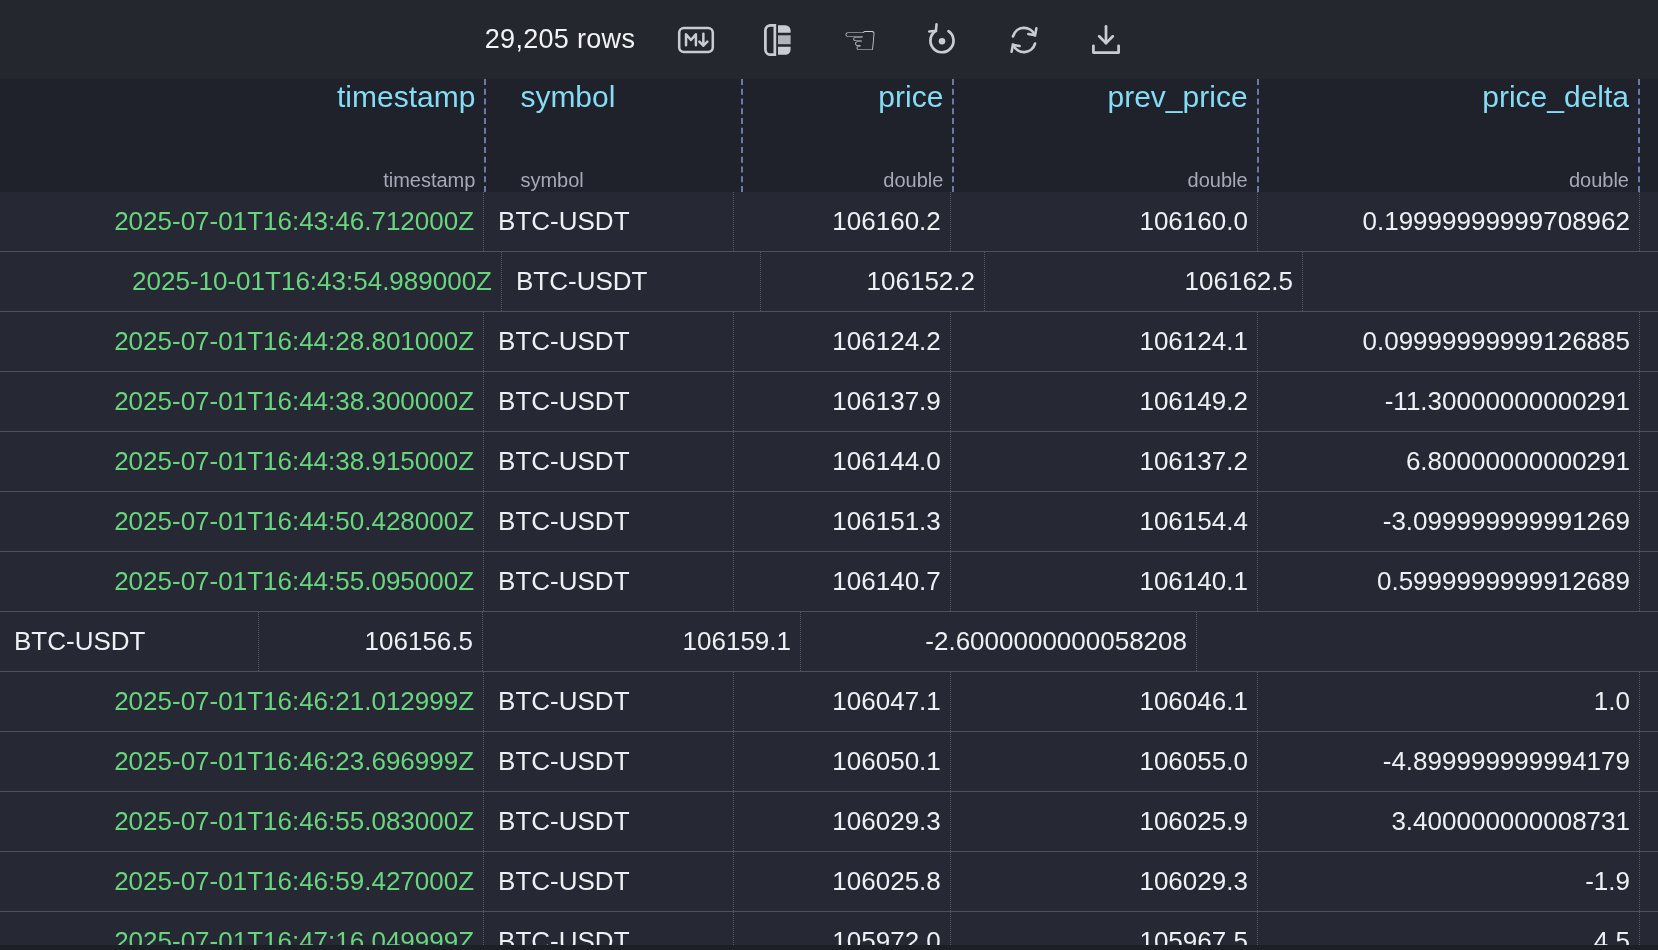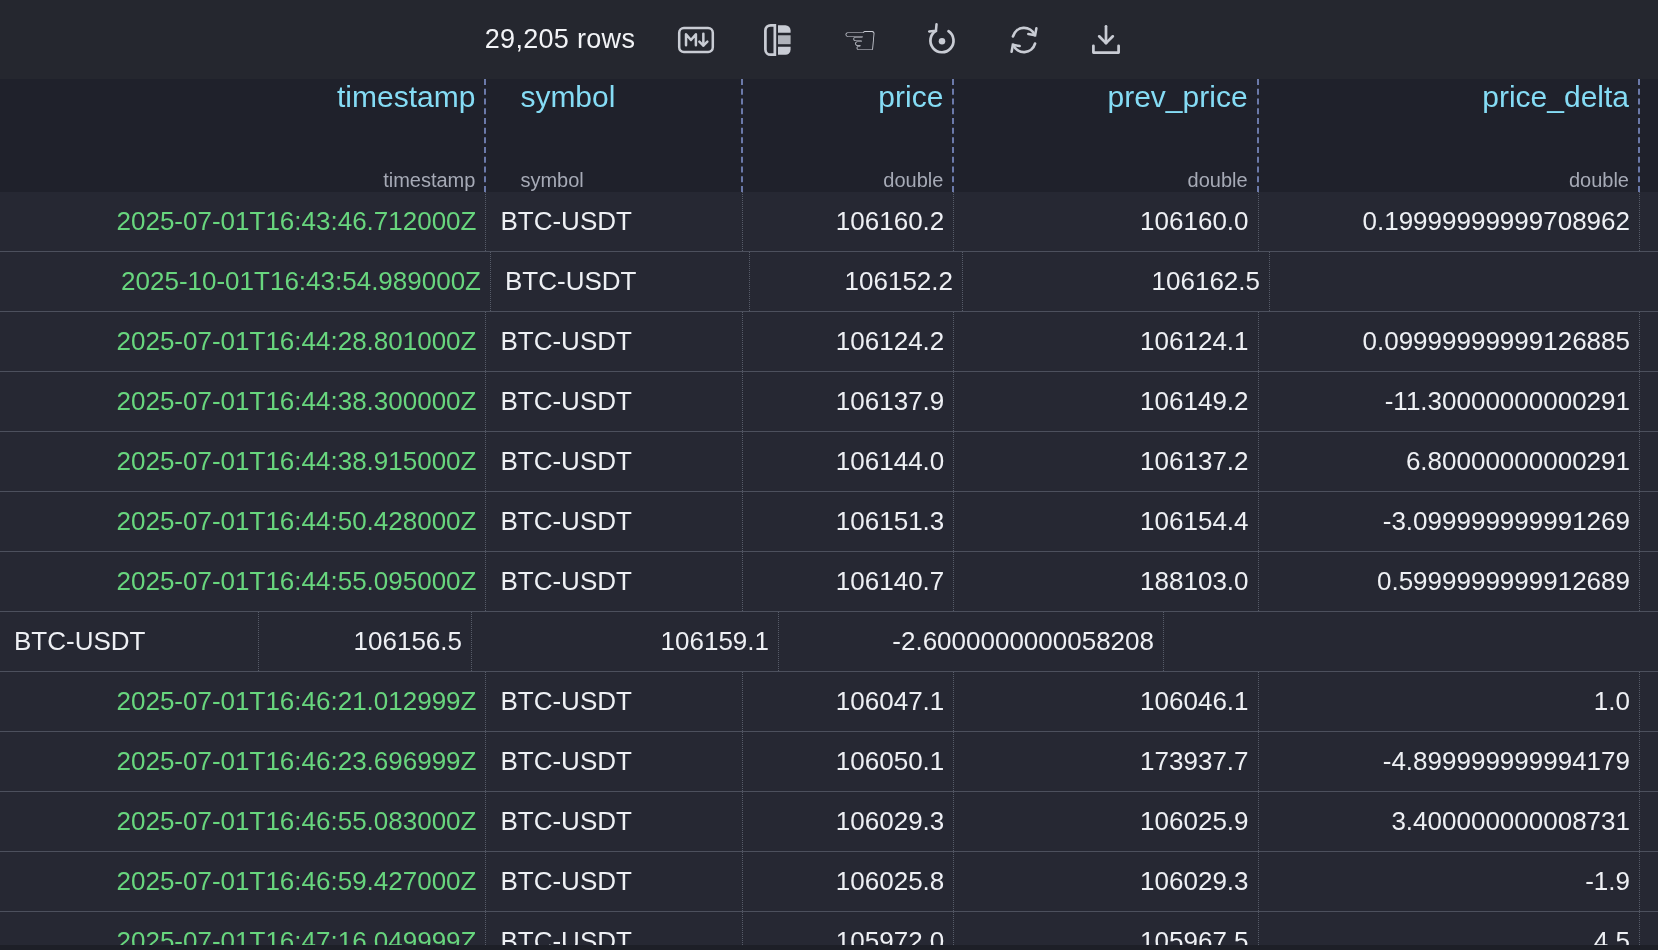--- a/index.html
+++ b/index.html
@@ -24,21 +24,21 @@
   .htype { font-size:20px; color:#a6aab6; line-height:24px; white-space:nowrap; }
   .ta-r { text-align:right; } .ta-l { text-align:left; }
   .hcell.col1 { padding-left:34px; }
 
   
   .rows { height:753px; background:#262833; overflow:hidden; }
   .grow { height:60px; display:flex; border-bottom:1px solid #4c505d; }
   .cell { display:flex; align-items:center; border-right:1px dotted #565b68;
           font-size:26px; color:#eef0f4; white-space:nowrap; overflow:hidden;
           padding:0 9px; cursor:default; }
-  .cell.al-r { justify-content:flex-end; }
+  .cell.al-r { justify-content:flex-end;margin-left:11px; }
   .cell.al-l { justify-content:flex-start; padding-left:14px; }
   .cell.ts { color:#68d67e; }
 
   .col0 { width:491px; } .col1 { width:259px; } .col2 { width:213px; }
   .col3 { width:307px; } .col4 { width:385px; }
   .filler { flex:1; border:none; }
 
   .bottomstrip { height:5px; background:#1d1f27; }
 </style>
 </head>
@@ -170,21 +170,21 @@
     <div class="cell col2 al-r">106151.3</div>
     <div class="cell col3 al-r">106154.4</div>
     <div class="cell col4 al-r">-3.099999999991269</div>
     <div class="cell filler"></div>
   </div>
 
   <div class="grow">
     <div class="cell col0 al-r ts">2025-07-01T16:44:55.095000Z</div>
     <div class="cell col1 al-l">BTC-USDT</div>
     <div class="cell col2 al-r">106140.7</div>
-    <div class="cell col3 al-r">188103.0</div>
+    <div class="cell col3 al-r">106140.1</div>
     <div class="cell col4 al-r">0.5999999999912689</div>
     <div class="cell filler"></div>
   </div>
 
   <div class="grow">
     <div class="cell col1 al-l">BTC-USDT</div>
     <div class="cell col2 al-r">106156.5</div>
     <div class="cell col3 al-r">106159.1</div>
     <div class="cell col4 al-r">-2.6000000000058208</div>
     <div class="cell filler"></div>
@@ -196,21 +196,21 @@
     <div class="cell col2 al-r">106047.1</div>
     <div class="cell col3 al-r">106046.1</div>
     <div class="cell col4 al-r">1.0</div>
     <div class="cell filler"></div>
   </div>
 
   <div class="grow">
     <div class="cell col0 al-r ts">2025-07-01T16:46:23.696999Z</div>
     <div class="cell col1 al-l">BTC-USDT</div>
     <div class="cell col2 al-r">106050.1</div>
-    <div class="cell col3 al-r">173937.7</div>
+    <div class="cell col3 al-r">106055.0</div>
     <div class="cell col4 al-r">-4.899999999994179</div>
     <div class="cell filler"></div>
   </div>
 
   <div class="grow">
     <div class="cell col0 al-r ts">2025-07-01T16:46:55.083000Z</div>
     <div class="cell col1 al-l">BTC-USDT</div>
     <div class="cell col2 al-r">106029.3</div>
     <div class="cell col3 al-r">106025.9</div>
     <div class="cell col4 al-r">3.400000000008731</div>

